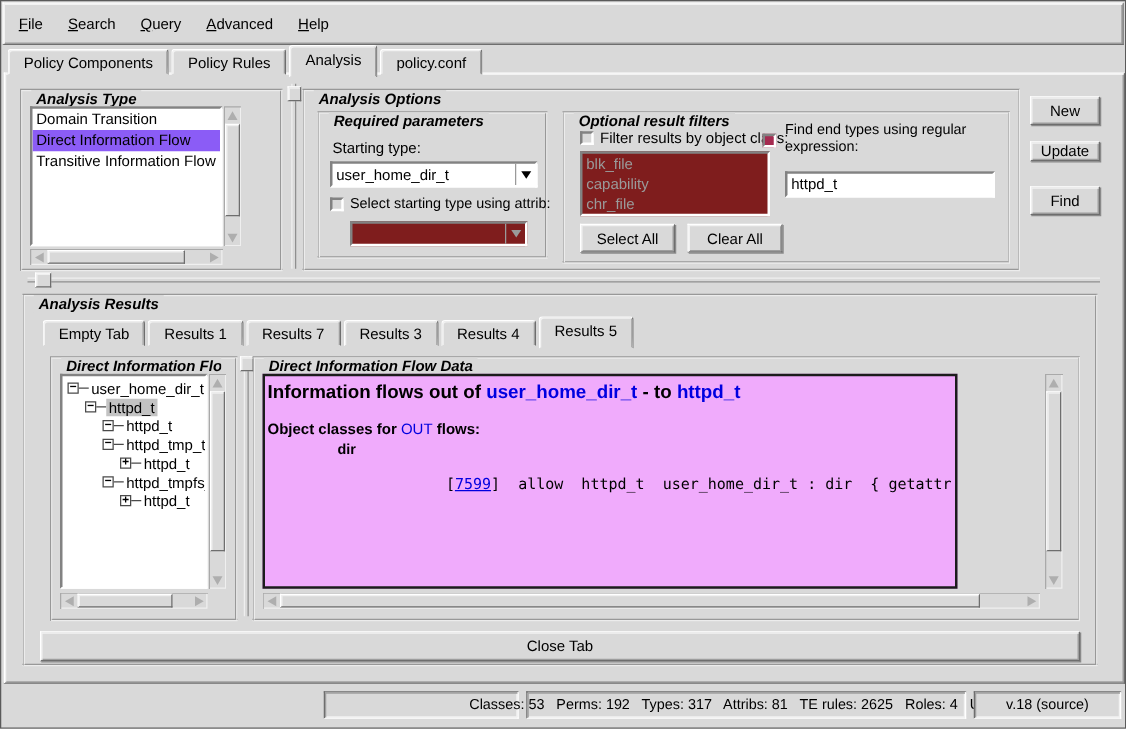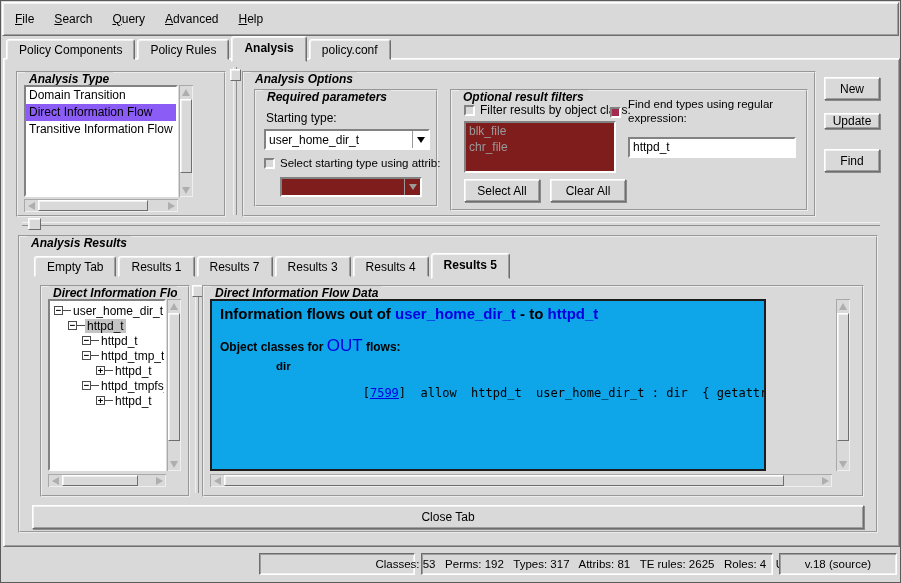--- a/index.html
+++ b/index.html
@@ -26,21 +26,21 @@
   
   .menubar{position:absolute;left:1px;top:1px;right:1px;height:34px;display:flex;align-items:center;}
   .menu-item{display:inline-block;padding:1px 8px;margin-left:4px;}
   .menu-item::first-letter{text-decoration:underline;}
   
   .tabrow{position:absolute;display:flex;align-items:flex-end;}
   .tab{position:relative;height:21px;padding:0 12px;display:flex;align-items:center;
     background:#d9d9d9;border:1px solid;border-color:#ffffff #6e6e6e transparent #ffffff;
     border-top-left-radius:3px;border-top-right-radius:3px;margin-right:2px;
     box-shadow:inset 1px 1px 0 #f2f2f2,inset -1px 0 0 #9e9e9e;}
-  .tab.sel{height:26px;z-index:5;margin-bottom:-2px;padding-bottom:2px;font-weight:bold;}
+  .tab.sel{height:26px;z-index:5;margin-bottom:-2px;padding-bottom:2px;}
   
   .cb{width:11px;height:11px;background:#d9d9d9;border:2px solid;border-color:#828282 #ffffff #ffffff #828282;flex:none;}
   .cb.checked{background:#a52a50;}
   
   .sbv,.sbh{position:absolute;background:#d9d9d9;box-shadow:inset 1px 1px 0 #a9a9a9,inset -1px -1px 0 #efefef;}
   .sbv{width:14px;}.sbh{height:13px;}
   .sb-btn{position:absolute;display:flex;align-items:center;justify-content:center;}
   .tri-up{width:0;height:0;border-left:4px solid transparent;border-right:4px solid transparent;border-bottom:7px solid #aeaeae;}
   .tri-dn{width:0;height:0;border-left:4px solid transparent;border-right:4px solid transparent;border-top:7px solid #aeaeae;}
   .tri-lf{width:0;height:0;border-top:4px solid transparent;border-bottom:4px solid transparent;border-right:7px solid #aeaeae;}
@@ -165,20 +165,21 @@
 
       <div class="group" style="left:206px;top:16px;width:358px;height:122px">
         <span class="legend">Optional result filters</span>
         <div style="position:absolute;left:12px;top:12px;display:flex;align-items:center;gap:5px">
           <span class="cb"></span>
           <span style="white-space:nowrap">Filter results by object class:</span>
         </div>
         <div class="fieldd" style="position:absolute;left:12px;top:30px;width:152px;height:52px;overflow:hidden">
 
         <div class="lst-item gray" style="height:16px;line-height:16px"><span>blk_file</span></div>
+            <div class="lst-item gray" style="height:16px;line-height:16px"><span>capability</span></div>
             <div class="lst-item gray" style="height:16px;line-height:16px"><span>chr_file</span></div>
           </div>
         <button class="btn" style="left:12px;top:88px;width:76px;height:23px">Select All</button>
         <button class="btn" style="left:98px;top:88px;width:76px;height:23px">Clear All</button>
 
         <span class="cb checked" style="position:absolute;left:158px;top:16px"></span>
         <div style="position:absolute;left:176px;top:6px;width:170px;font-size:11.5px;line-height:14px">Find end types using regular expression:</div>
         <div class="field" style="position:absolute;left:176px;top:46px;width:168px;height:21px;line-height:17px;padding-left:3px">httpd_t</div>
       </div>
     </div>
@@ -281,26 +282,26 @@
             </div>
         </div>
       </div>
 
       <div class="vsash" style="left:175px;top:48px;height:208px">
         <div class="sash-handle" style="left:-4px;top:0"></div>
       </div>
 
       <div class="group" style="left:182px;top:48px;width:662px;height:212px">
         <span class="legend">Direct Information Flow Data</span>
-        <div style="position:absolute;left:6px;top:12px;width:556px;height:172px;background:#0ea5e9;border:2px solid #1c1c1c;padding:4px 8px;overflow:hidden">
+        <div style="position:absolute;left:6px;top:12px;width:556px;height:172px;background:#f0abfc;border:2px solid #1c1c1c;padding:4px 2px;overflow:hidden">
           <div class="nowrap" style="font-size:15px;font-weight:bold">
             <span>Information flows out of </span><span class="blue">user_home_dir_t</span><span> - to </span><span class="blue">httpd_t</span>
           </div>
           <div class="nowrap" style="margin-top:14px;font-weight:bold">
-            <span>Object classes for </span><span class="blue" style="font-size:17px;font-weight:normal">OUT</span><span> flows:</span>
+            <span>Object classes for </span><span class="blue" style="font-size:12px;font-weight:normal">OUT</span><span> flows:</span>
           </div>
           <div style="margin-left:56px;margin-top:4px;font-weight:bold;font-size:11.5px">dir</div>
           <div class="mono" style="margin-left:56px;font-size:12px">
             <span>[</span><a class="rule-link">7599</a><span>]</span><span>  allow  httpd_t  user_home_dir_t : dir  { getattr search };</span>
           </div>
         </div>
         <div class="sbv" style="left:632px;top:12px;height:172px">
           <div class="sb-btn" style="left:0;top:1px;width:14px;height:12px">
               <span class="tri-up"></span>
             </div>

